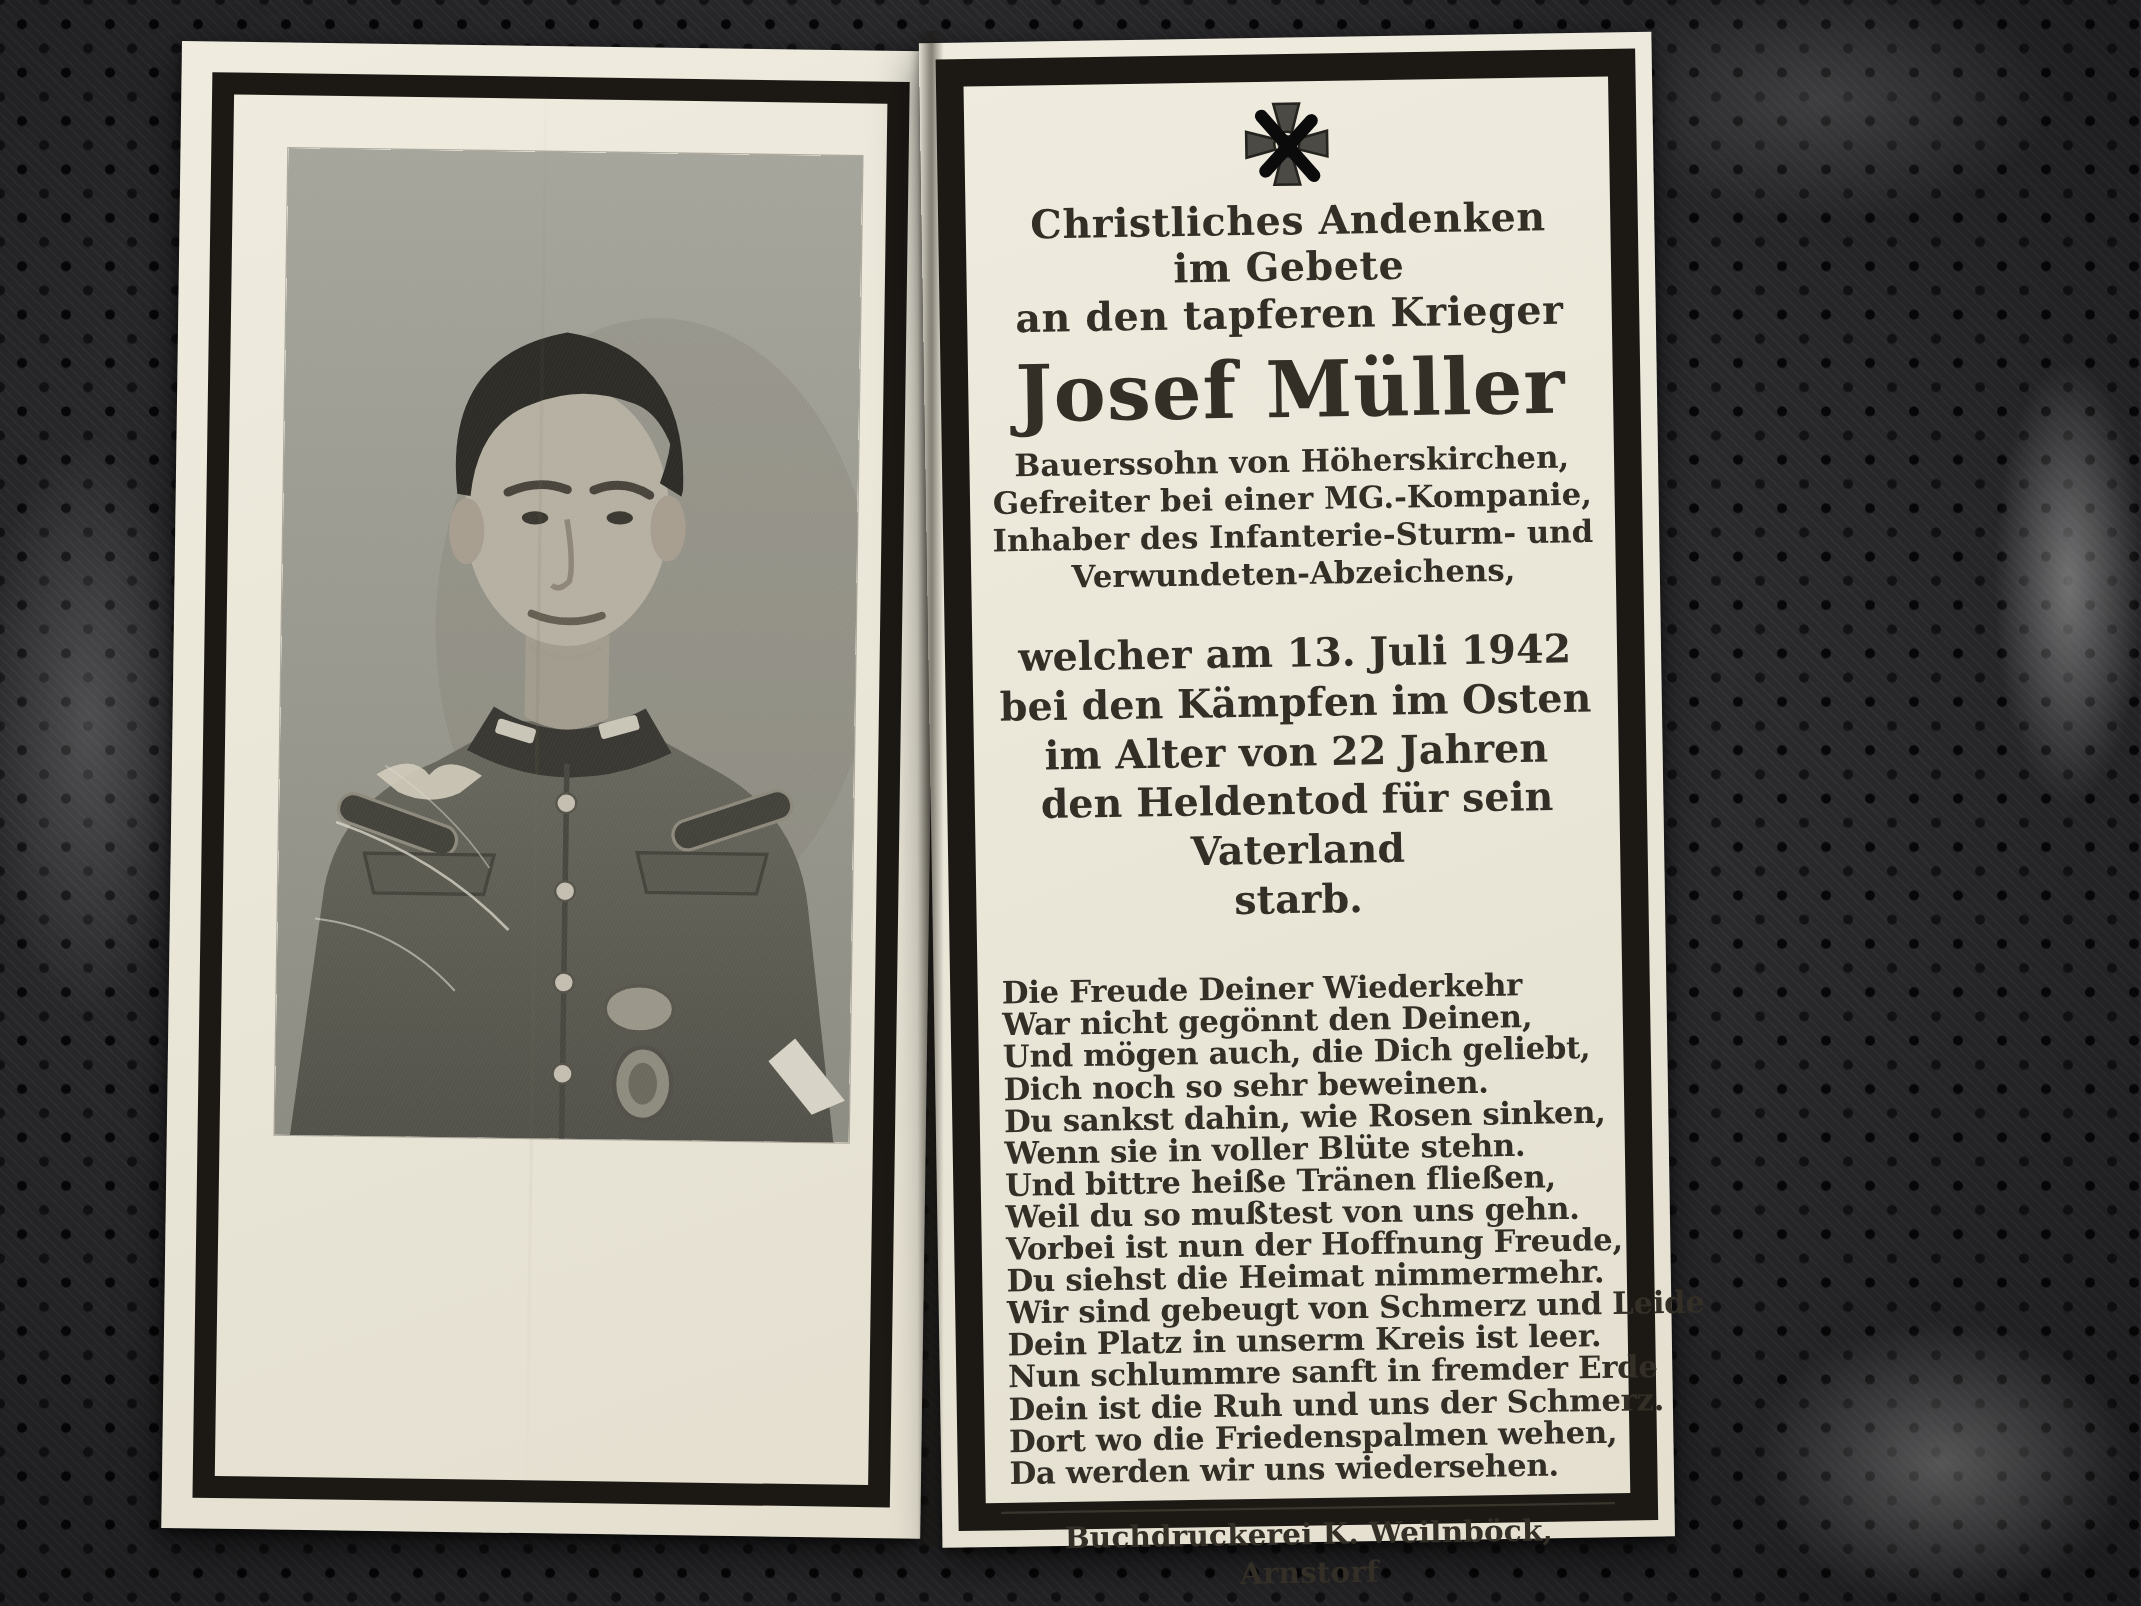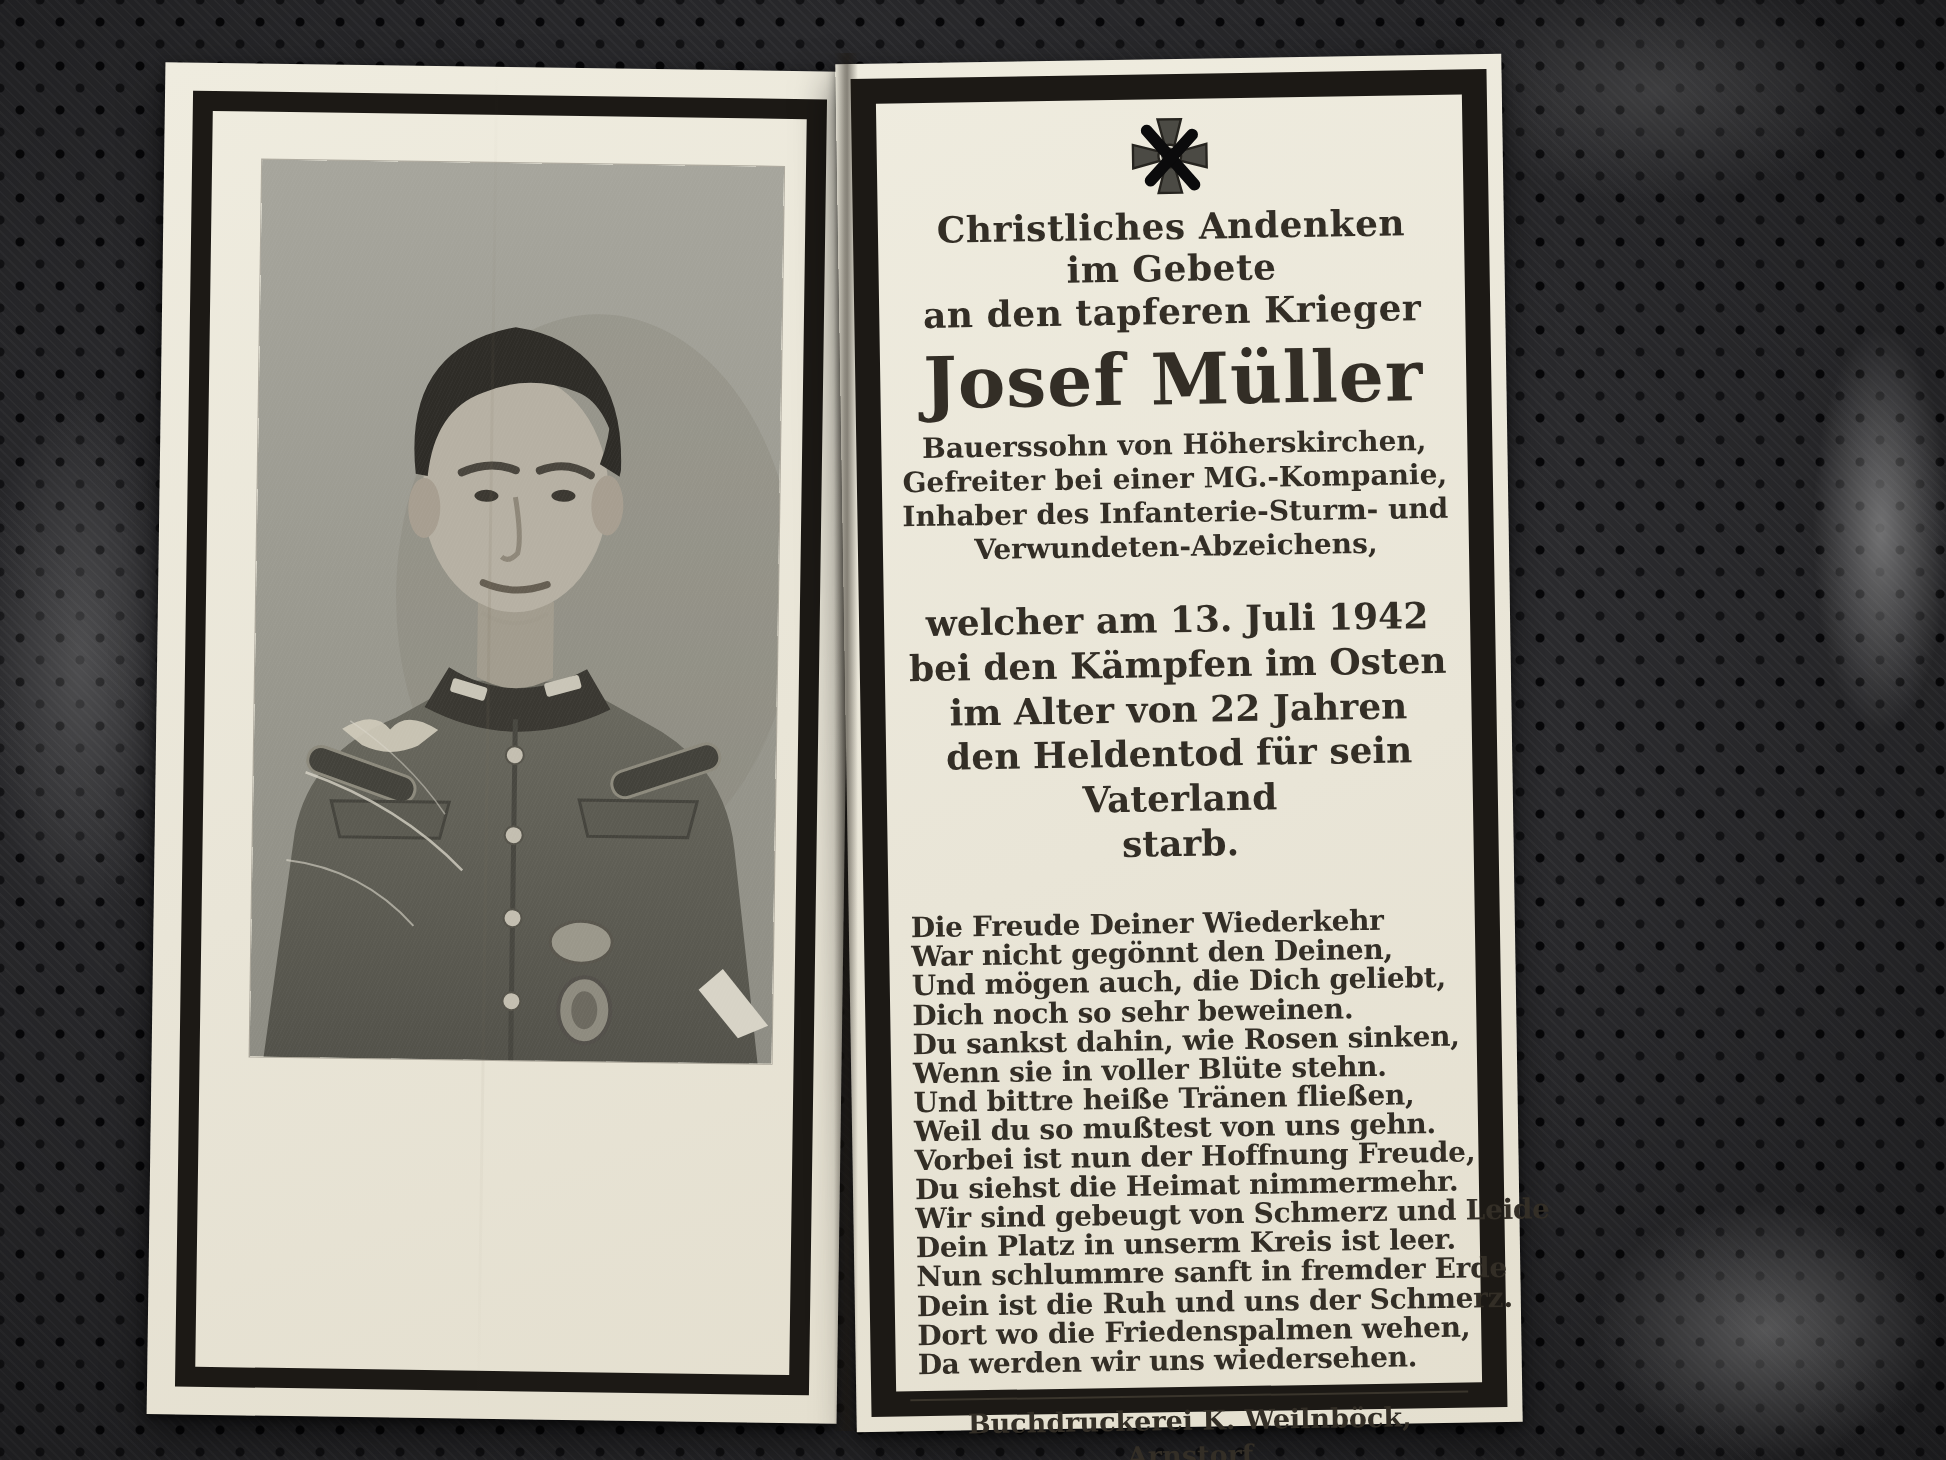--- a/index.html
+++ b/index.html
@@ -19,21 +19,21 @@
   .patch{position:absolute;pointer-events:none;}
   .patch-left{left:-60px;top:280px;width:280px;height:760px;
     background:radial-gradient(closest-side, rgba(150,150,150,0.34), transparent 70%);}
   .patch-right{right:-30px;top:250px;width:190px;height:560px;
     background:radial-gradient(closest-side, rgba(175,175,175,0.55), transparent 72%);}
   .patch-bottom-right{right:-60px;bottom:-50px;width:480px;height:360px;
     background:radial-gradient(closest-side, rgba(150,150,150,0.45), transparent 72%);}
   .patch-top-right{right:10px;top:-60px;width:560px;height:300px;
     background:radial-gradient(closest-side, rgba(130,130,130,0.28), transparent 75%);}
 
-  .card{position:absolute;left:150px;top:53px;width:1378px;height:1378px;}
+  .card{position:absolute;left:150px;top:28px;width:1378px;height:1378px;}
   .page{position:absolute;background:linear-gradient(160deg,#efecdf 0%,#e9e5d7 55%,#e4dfcf 100%);
     box-shadow:0 16px 42px rgba(0,0,0,0.6), 0 4px 10px rgba(0,0,0,0.5);}
   .page-left{left:6px;top:14px;width:690px;height:1352px;transform:rotate(0.8deg);}
   .page-right{left:696px;top:6px;width:666px;height:1368px;transform:rotate(-0.9deg);}
   .frame{position:absolute;border-style:solid;border-color:#1c1915;}
   .frame-left{inset:28px;border-width:20px;}
   .frame-right{inset:15px;border-width:25px;}
   .fold{position:absolute;left:684px;top:0;width:24px;height:100%;z-index:5;
     background:linear-gradient(90deg, transparent 0%, rgba(30,25,18,0.45) 45%, rgba(30,25,18,0.5) 55%, transparent 100%);}
 

